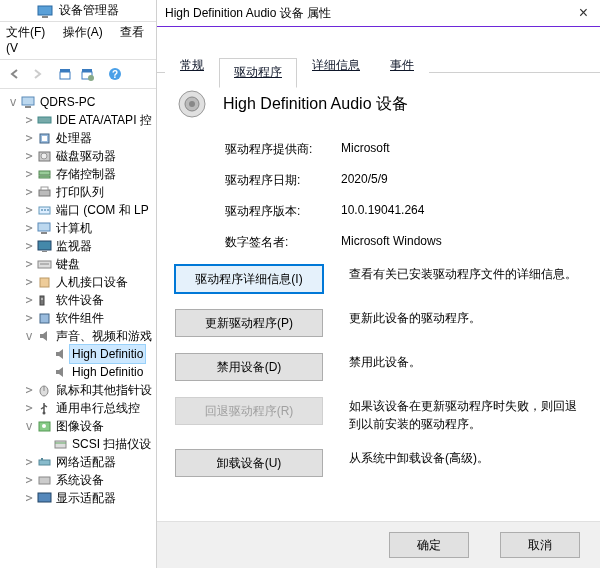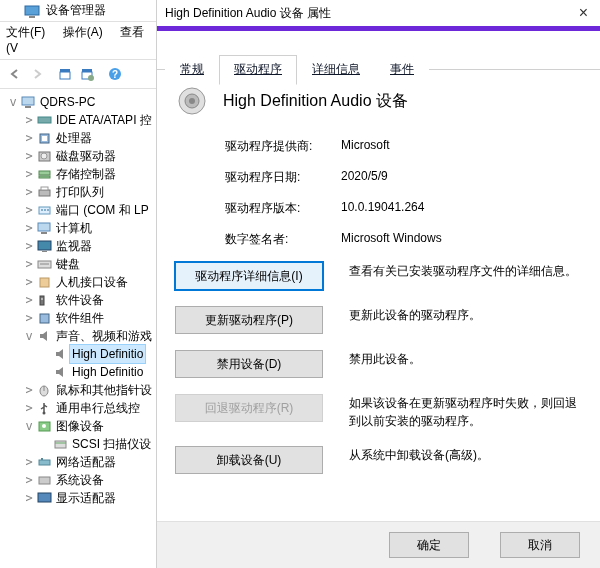--- a/index.html
+++ b/index.html
@@ -9,43 +9,43 @@
     font-size: 12px;
     background: #fff;
     width: 600px;
     height: 568px;
     overflow: hidden;
     color: #000;
   }
   .wrap { display: flex; width: 600px; height: 568px; }
   
   .dm { width: 157px; border-right: 1px solid #d0d0d0; display: flex; flex-direction: column; background:#fff;}
-  .dm-title { display:flex; align-items:center; gap:6px; padding:2px 24px; border-bottom:1px solid #e0e0e0;}
+  .dm-title { display:flex; align-items:center; gap:6px; padding:2px 6px; border-bottom:1px solid #e0e0e0;justify-content:center;}
   .dm-title .icon svg{display:block}
   .dm-menu { padding:2px 0 4px 6px; border-bottom:1px solid #e0e0e0;}
   .dm-menu span { margin-right:14px; cursor:default;}
   .dm-tool { display:flex; gap:0; padding:3px 4px; border-bottom:1px solid #e0e0e0; align-items:center;}
   .tb { width:22px; height:22px; display:flex; align-items:center; justify-content:center; border:1px solid transparent;}
   .tb svg{pointer-events:none}
   .tb.sep{width:6px; border:none;}
   .tree { flex:1; overflow:hidden; padding:4px 0 4px 2px; white-space:nowrap;}
   .row { display:flex; align-items:center; height:18px; line-height:18px; cursor:default;}
   .row .exp { width:14px; text-align:center; color:#888; font-family:Consolas,monospace;}
   .row .ic { width:18px; display:flex; align-items:center; justify-content:center;}
   .row .lbl { padding-left:2px;}
   .row.selected .lbl { background:#cce8ff; outline:1px solid #99d1fa; padding:0 2px;}
   .ind1{padding-left:4px} .ind2{padding-left:20px} .ind3{padding-left:36px}
   
   .dlg { flex:1; display:flex; flex-direction:column; background:#fff;}
-  .dlg-title { display:flex; align-items:center; padding:4px 8px; border-bottom:5px solid #6d28d9; min-height:26px;gap:24px;}
+  .dlg-title { display:flex; align-items:center; padding:4px 8px; border-bottom:1px solid #6d28d9; min-height:26px;gap:24px;}
   .dlg-title .t{flex:1; font-size:12px;}
   .dlg-title .x{font-size:16px; color:#333; padding:0 4px;}
   .tabs { display:flex; padding:8px 8px 0 8px; border-bottom:1px solid #d0d0d0;}
   .tab { padding:5px 14px 6px; border:1px solid transparent; border-bottom:none; margin-right:0; cursor:default; color:#0f172a; position:relative; top:16px; background:#fff;text-decoration:underline;}
-  .tab.active { border:1px solid #d0d0d0; border-bottom:1px solid #fff; background:#fff;}
+  .tab.active { border:1px solid #d0d0d0; border-bottom:1px solid #fff; background:#fff;margin-top:7px;}
   .body { flex:1; padding:14px 18px 8px 18px; overflow:hidden;}
   .devhdr { display:flex; align-items:center; gap:14px; margin-bottom:20px;}
   .devhdr .icon { width:34px; height:34px; display:flex; align-items:center; justify-content:center;}
   .devhdr .name{font-size:16px;}
   .info { margin-left:50px;}
   .inforow{display:flex; margin-bottom:14px;}
   .inforow .k{width:116px;}
   .actions{margin-top:14px;}
   .actrow{display:flex; margin-bottom:16px;}
   .actrow .btn{width:148px; height:28px; border:1px solid #adadad; background:#e1e1e1; display:flex; align-items:center; justify-content:center; cursor:default; margin-right:26px; font-family:inherit; font-size:12px;}

